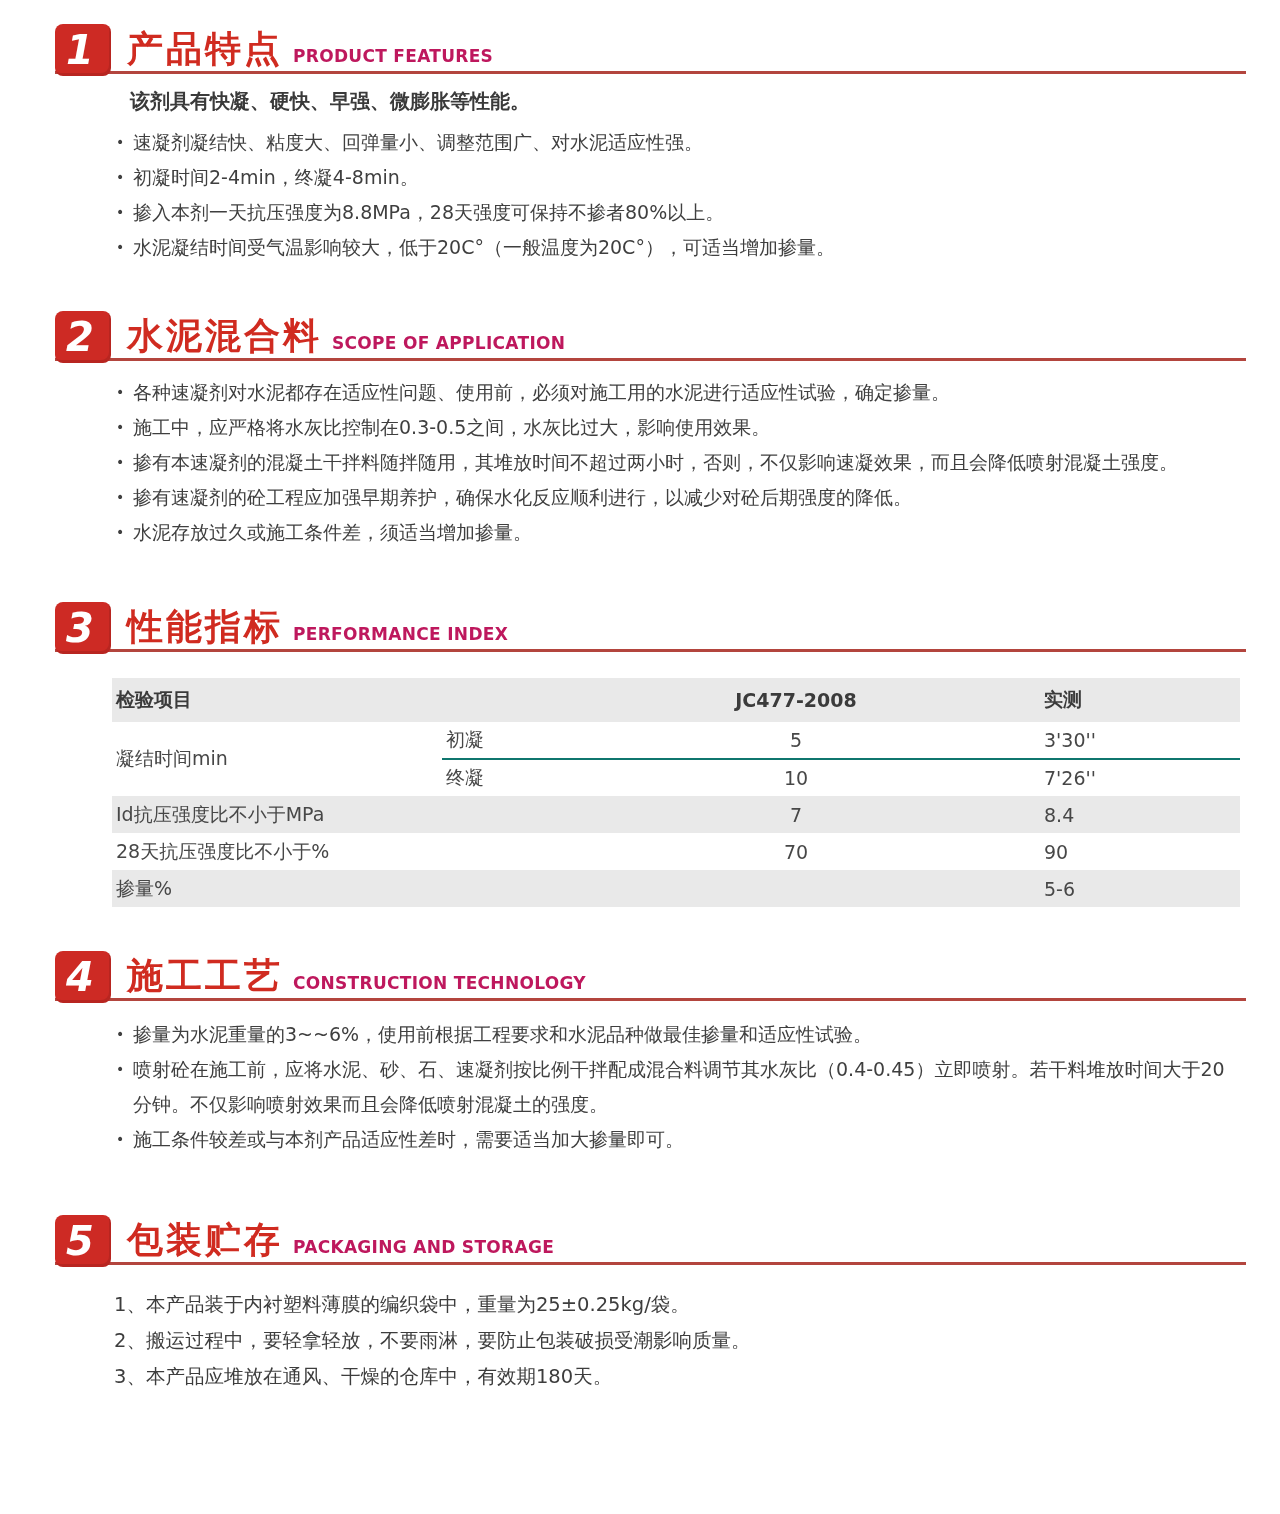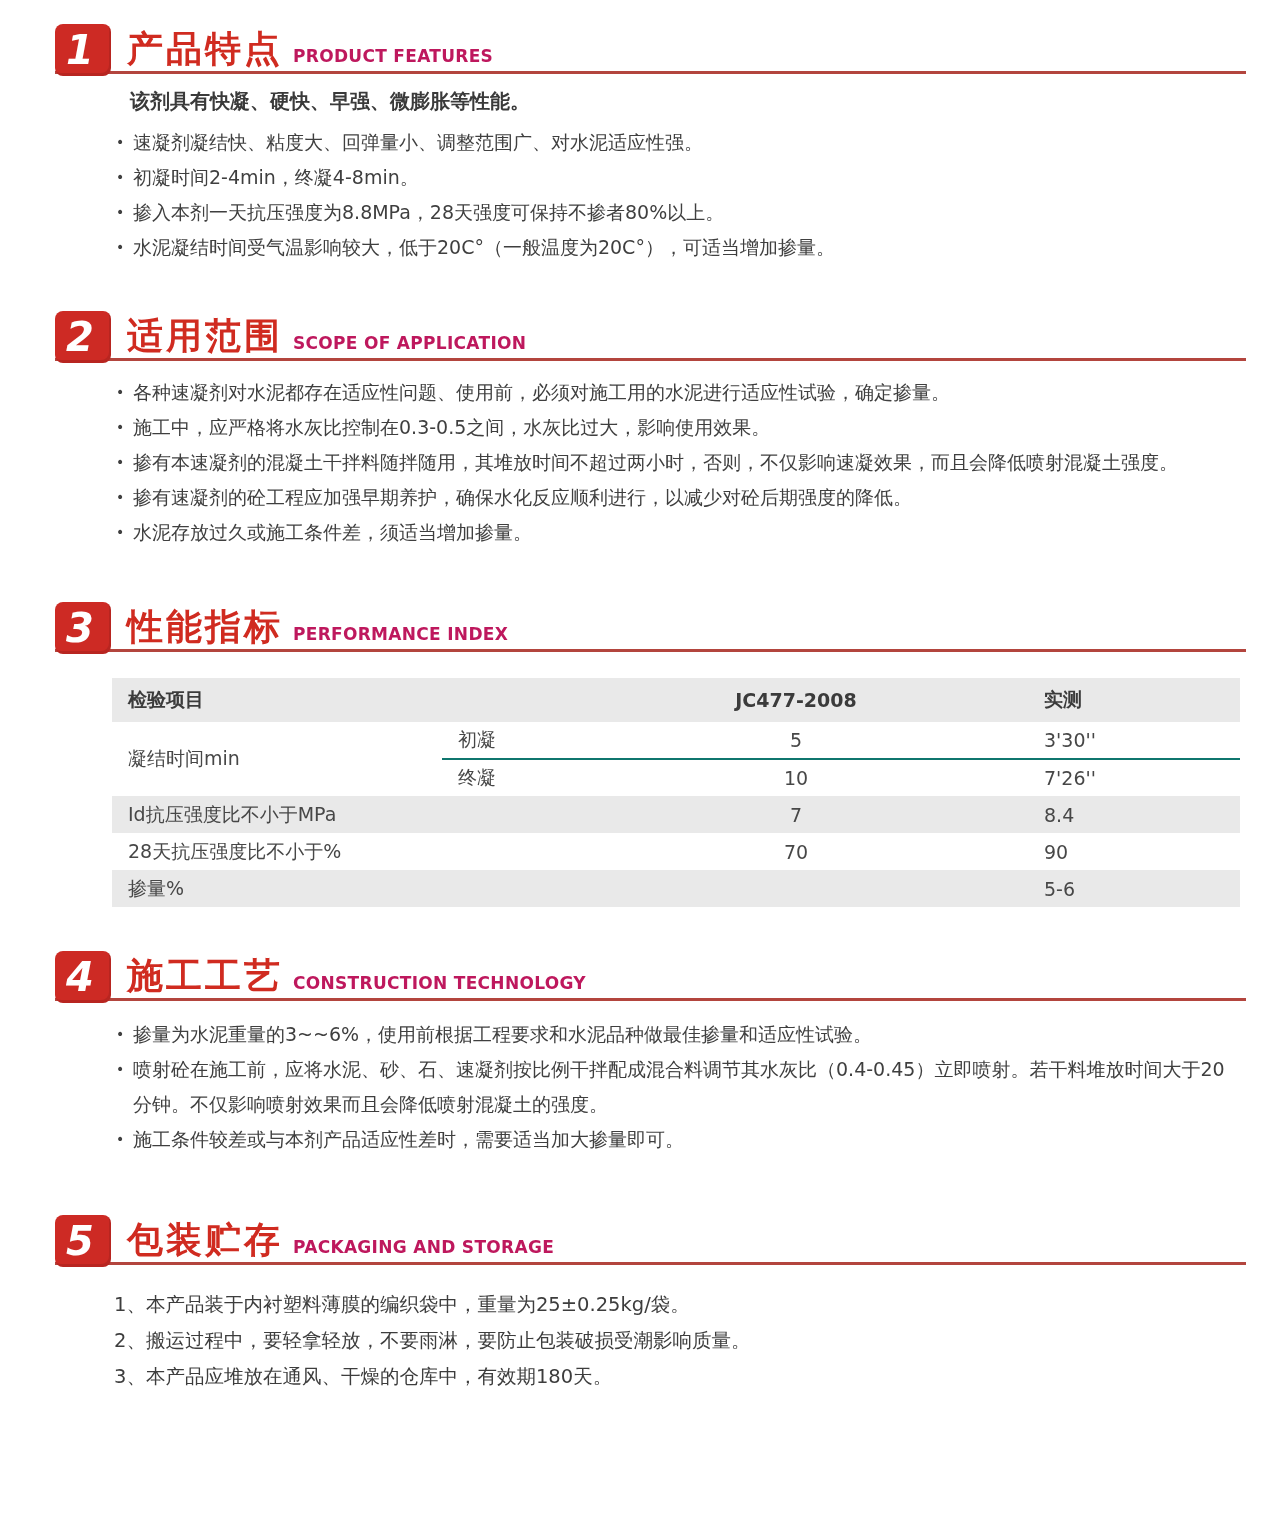--- a/index.html
+++ b/index.html
@@ -69,21 +69,21 @@
   .numbered p { font-size:19.5px; line-height:36px; color:#3d3d3d; }
 
   
   table.perf {
     border-collapse:collapse;
     margin:26px 0 0 112px;
     width:1128px;
     font-size:19px; color:#474747;
     table-layout:fixed;
   }
-  table.perf td { height:38px; vertical-align:middle; padding-left:16px; }
+  table.perf td { height:38px; vertical-align:middle; padding-left:4px; }
   table.perf tr.head td {
     background:#e9e9e9; height:44px;
     font-weight:bold; color:#3b3b3b;
   }
   table.perf td.c-std { text-align:center; padding-left:0; }
   table.perf td.c-meas { padding-left:62px; }
   table.perf tr.gray td { background:#e9e9e9; height:37px; }
   table.perf tr.white td { height:37px; }
   table.perf tr.divider td { border-top:2px solid #0f766e; }
 
@@ -109,21 +109,21 @@
     <li>速凝剂凝结快、粘度大、回弹量小、调整范围广、对水泥适应性强。</li>
     <li>初凝时间2-4min，终凝4-8min。</li>
     <li>掺入本剂一天抗压强度为8.8MPa，28天强度可保持不掺者80%以上。</li>
     <li>水泥凝结时间受气温影响较大，低于20C°（一般温度为20C°），可适当增加掺量。</li>
   </ul>
 </div>
 
 <div class="section" id="sec2">
   <div class="sec-header">
     <div class="badge">2</div>
-    <div class="title-zh">适用范围</div>
+    <div class="title-zh">水泥混合料</div>
     <div class="title-en">SCOPE OF APPLICATION</div>
   </div>
   <ul class="bullets" style="margin-top:14px">
     <li>各种速凝剂对水泥都存在适应性问题、使用前，必须对施工用的水泥进行适应性试验，确定掺量。</li>
     <li>施工中，应严格将水灰比控制在0.3-0.5之间，水灰比过大，影响使用效果。</li>
     <li>掺有本速凝剂的混凝土干拌料随拌随用，其堆放时间不超过两小时，否则，不仅影响速凝效果，而且会降低喷射混凝土强度。</li>
     <li>掺有速凝剂的砼工程应加强早期养护，确保水化反应顺利进行，以减少对砼后期强度的降低。</li>
     <li>水泥存放过久或施工条件差，须适当增加掺量。</li>
   </ul>
 </div>

